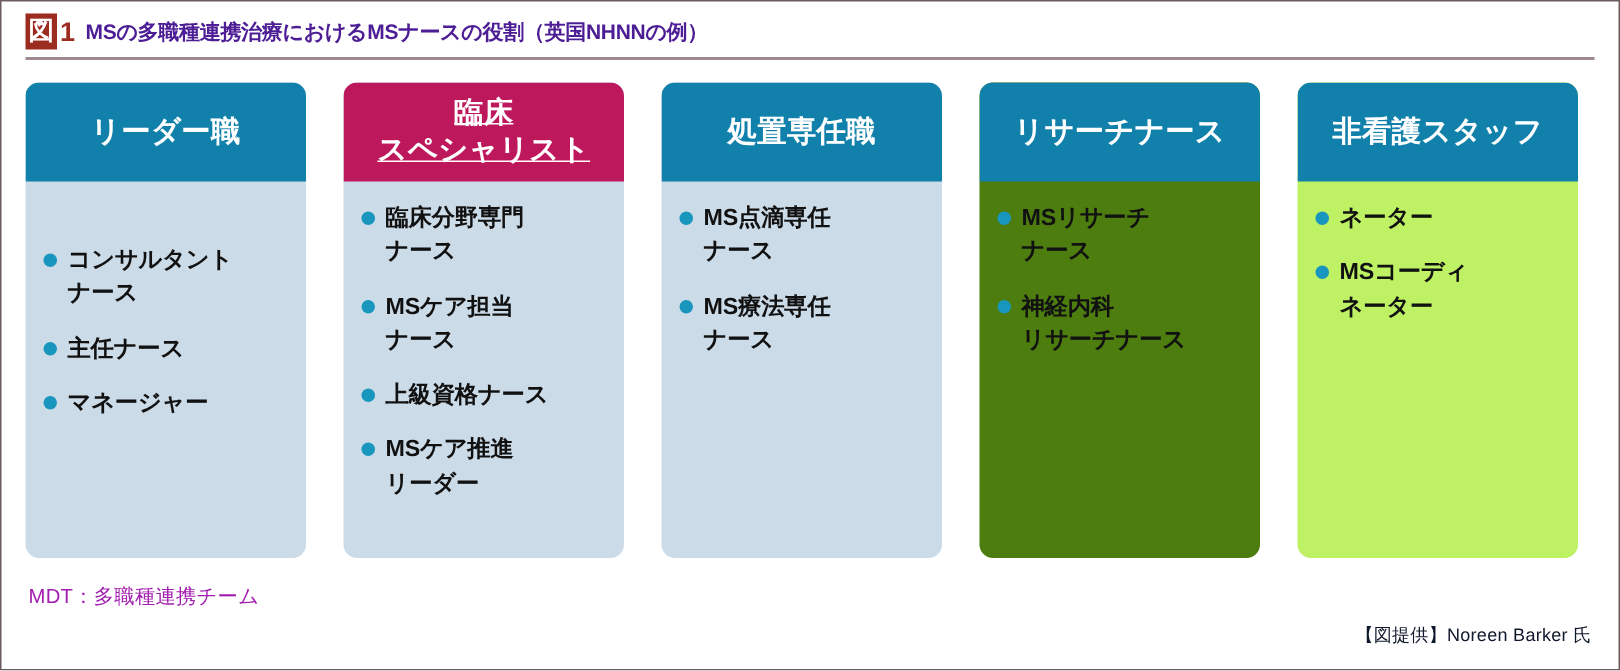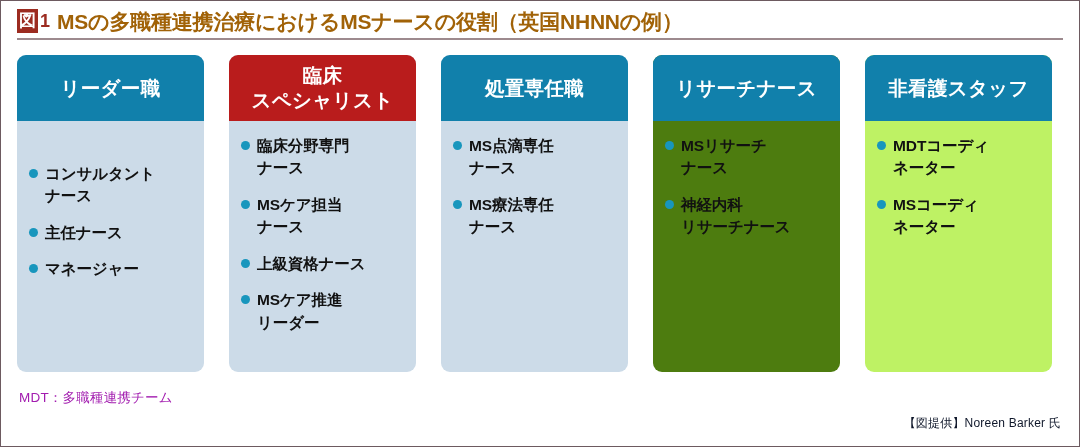--- a/index.html
+++ b/index.html
@@ -44,22 +44,22 @@
   }
   .fig-number {
     color: #9c2b20;
     font-size: 18px;
     font-weight: bold;
     margin-left: 2px;
     margin-right: 7px;
     line-height: 1;
   }
   .title-text {
-    color: #a16207;
-    font-size: 21px;
+    color: #4c1d95;
+    font-size: 14px;
     font-weight: bold;
     line-height: 1;
     letter-spacing: -0.2px;
     white-space: nowrap;
   }
   .title-rule {
     margin: 7px 16px 0 16px;
     height: 2px;
     background: #9d8a8e;
   }
@@ -186,21 +186,21 @@
           </div>
           <div class="item">
             <span class="bullet" style="background: rgb(24, 150, 189);"></span>
             <span class="item-text">
               <span class="tline">マネージャー</span>
             </span>
           </div>
         </div>
       </div>
       <div class="card" style="background: rgb(204, 219, 232);">
-        <div class="card-header" style="background: #b91c1c;">
+        <div class="card-header" style="background: #be185d; text-decoration: underline;">
           <span class="hline">臨床</span>
           <span class="hline">スペシャリスト</span>
         </div>
         <div class="card-body">
           <div class="item">
             <span class="bullet" style="background: rgb(24, 150, 189);"></span>
             <span class="item-text">
               <span class="tline">臨床分野専門</span>
               <span class="tline">ナース</span>
             </span>
@@ -270,21 +270,20 @@
         </div>
       </div>
       <div class="card" style="background: #bef264;">
         <div class="card-header" style="background: rgb(17, 128, 171);">
           <span class="hline">非看護スタッフ</span>
         </div>
         <div class="card-body">
           <div class="item">
             <span class="bullet" style="background: rgb(24, 150, 189);"></span>
             <span class="item-text">
-              <span class="tline">MDTコーディ</span>
               <span class="tline">ネーター</span>
             </span>
           </div>
           <div class="item">
             <span class="bullet" style="background: rgb(24, 150, 189);"></span>
             <span class="item-text">
               <span class="tline">MSコーディ</span>
               <span class="tline">ネーター</span>
             </span>
           </div>

